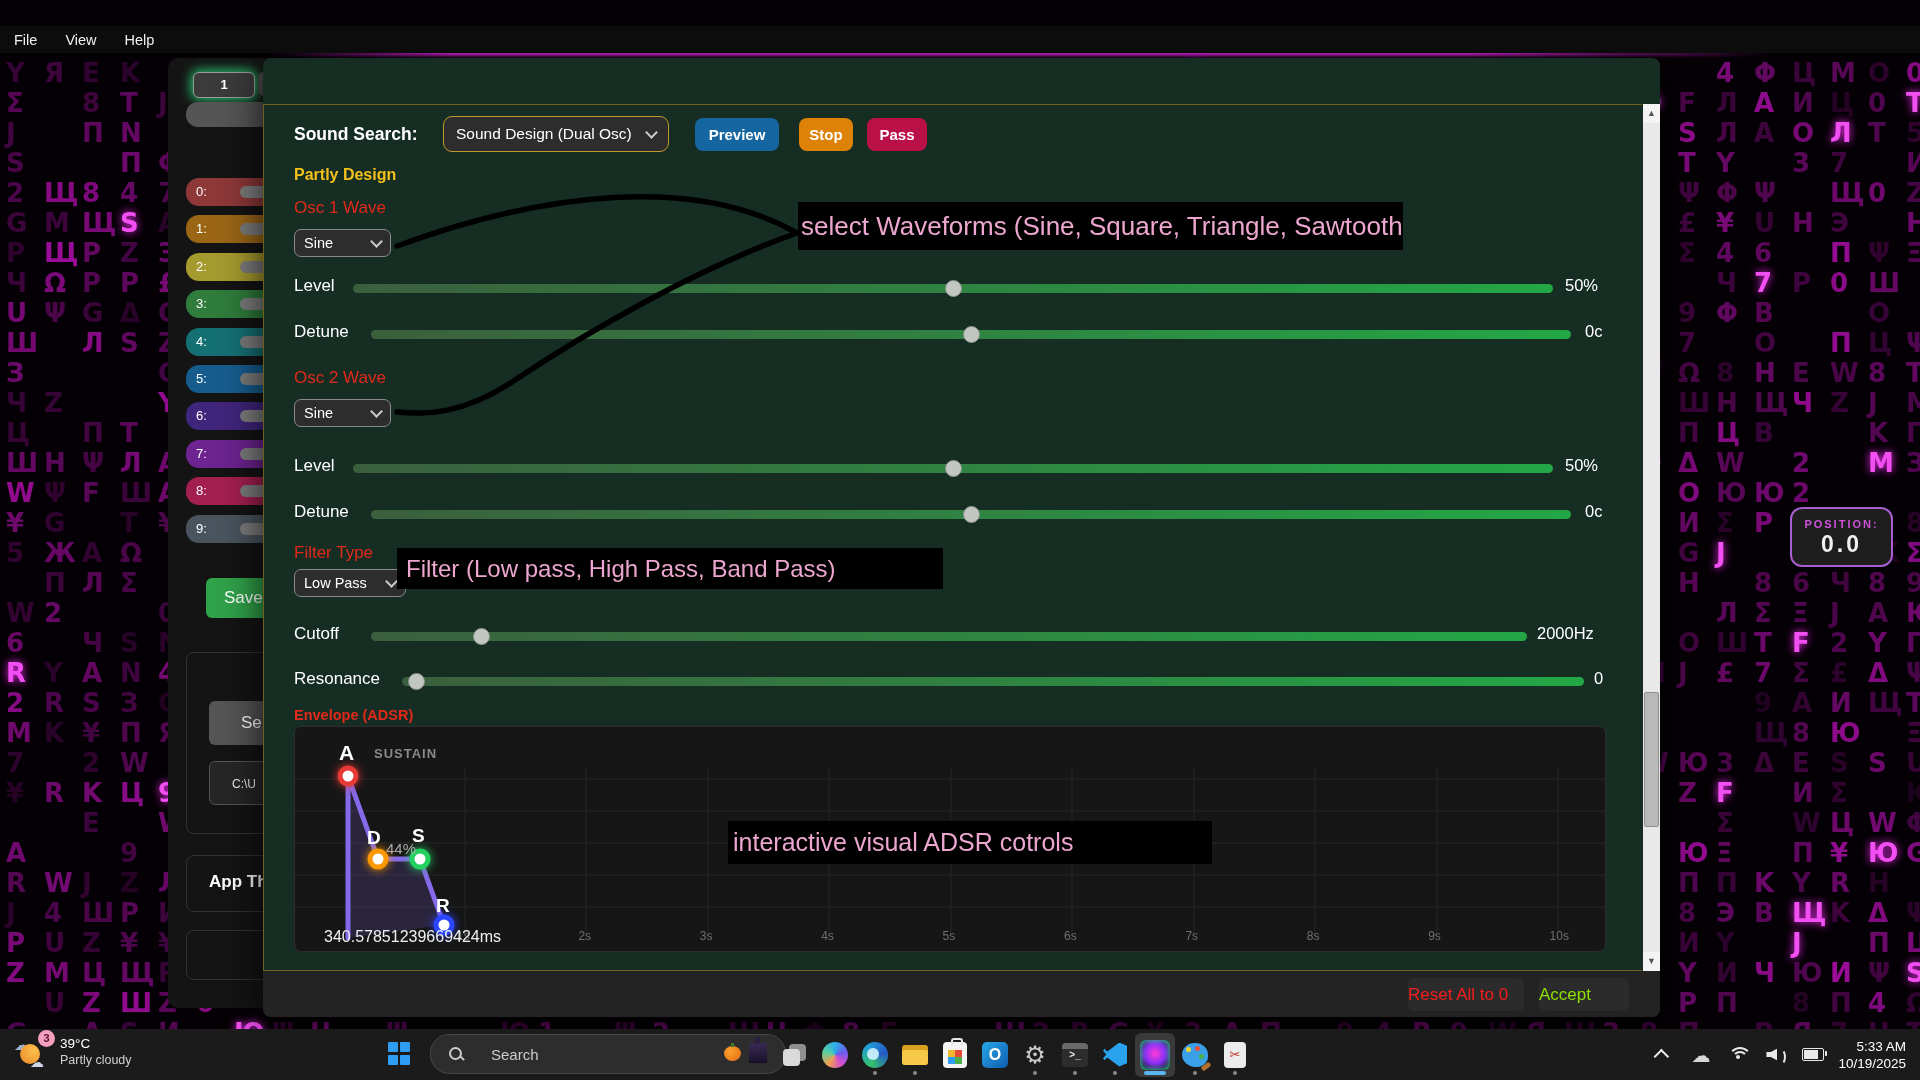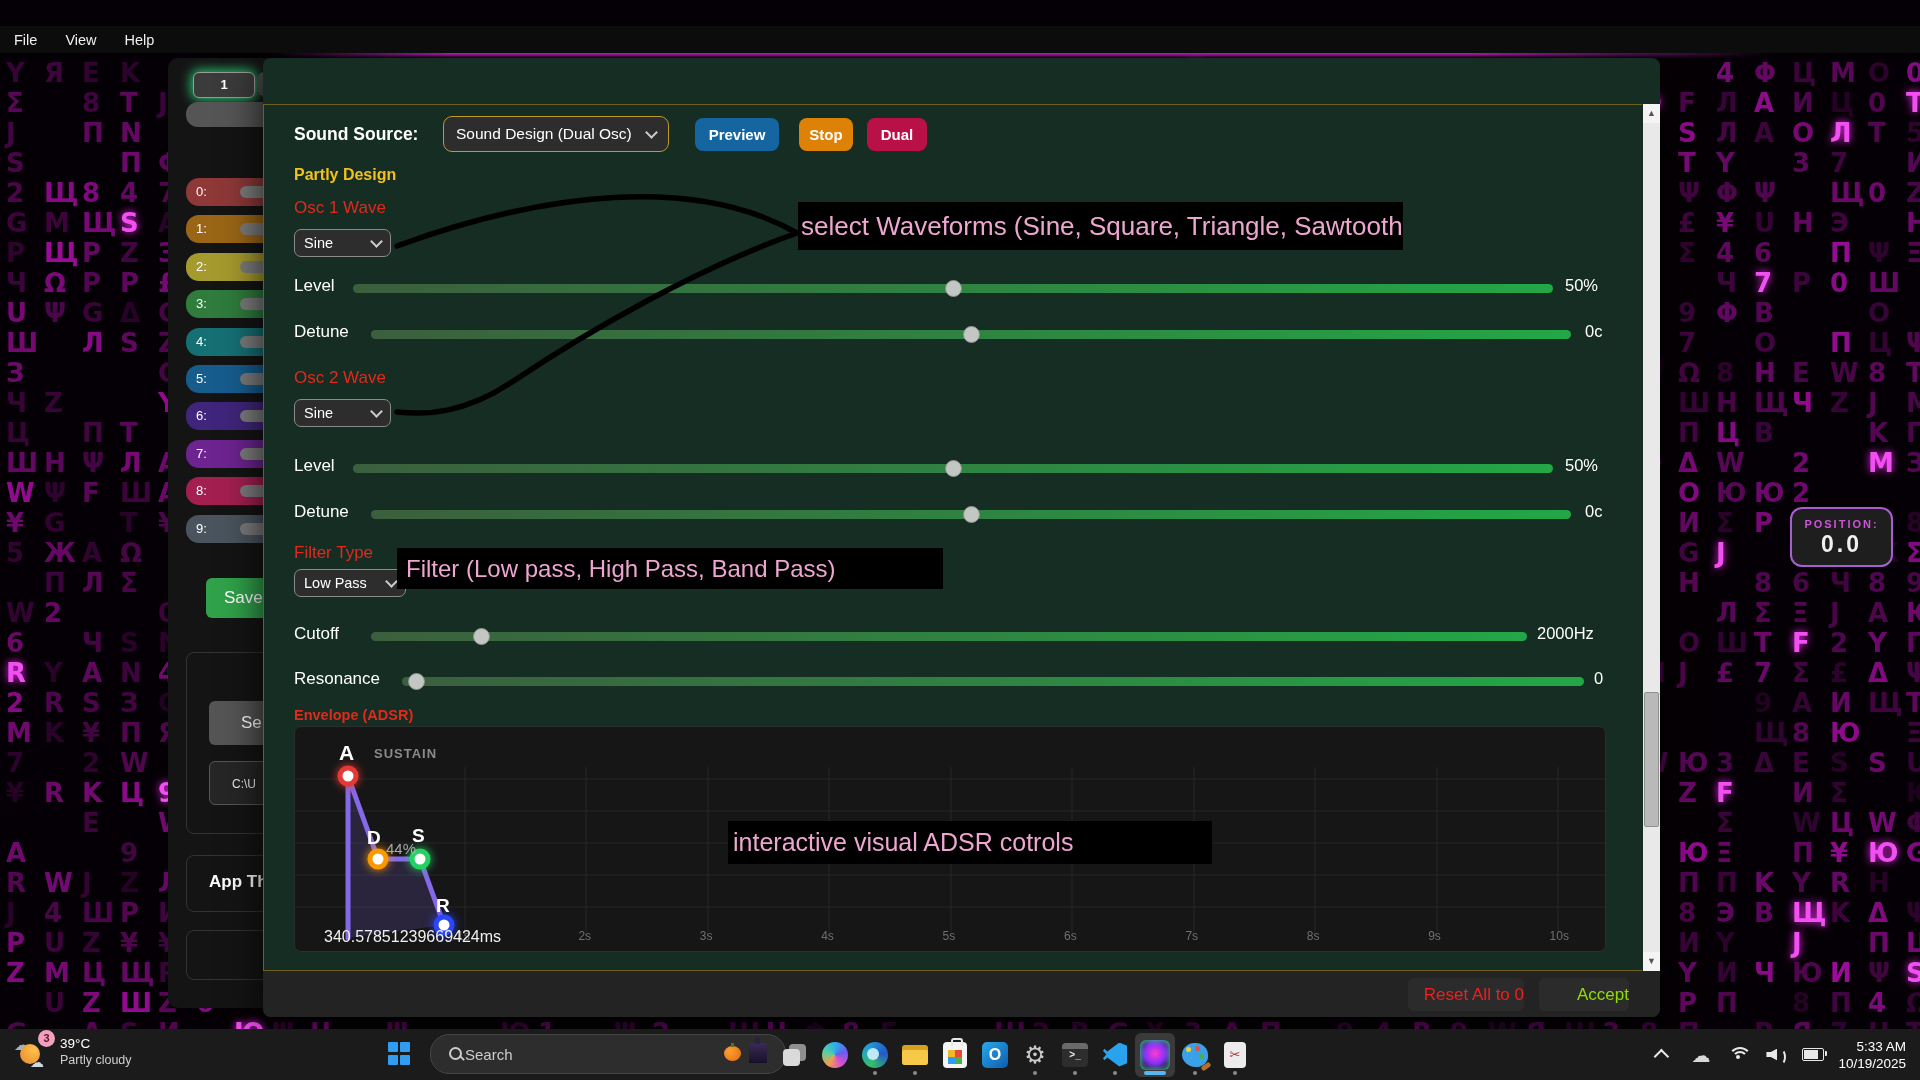--- a/index.html
+++ b/index.html
@@ -36,21 +36,21 @@
   .btn-se{position:absolute;left:22px;top:48px;width:100px;height:44px;background:#555;border-radius:6px;color:#fff;font-size:17px;line-height:44px;padding-left:32px;box-sizing:border-box;}
   .box-path{position:absolute;left:22px;top:108px;width:100px;height:44px;background:#262626;border:1px solid #555;border-radius:6px;color:#eee;font-size:12px;line-height:44px;padding-left:22px;box-sizing:border-box;}
   .apptheme{position:absolute;left:22px;top:16px;color:#fff;font-weight:bold;font-size:17px;}
   
   .modal{position:absolute;left:263px;top:58px;width:1397px;height:959px;z-index:10;border-radius:8px;background:#152d23;box-shadow:0 8px 40px rgba(0,0,0,.8);}
   .mhead{position:absolute;left:0;top:0;width:100%;height:46px;background:#333;border-radius:8px 8px 0 0;}
   .mtitle{position:absolute;left:20px;top:11px;color:#e6196e;font-weight:bold;font-size:20px;}
   .mclose{position:absolute;right:22px;top:10px;color:#d3731c;font-size:21px;}
   .mbody{position:absolute;left:0;top:46px;width:1379px;height:867px;border:1px solid #6f6020;border-right:none;box-sizing:border-box;background:#152d23;}
   .mfoot{position:absolute;left:0;bottom:0;width:100%;height:46px;background:#232323;border-radius:0 0 8px 8px;}
-  .fbtn{position:absolute;top:7px;height:33px;background:#2b2b2b;border-radius:6px;font-size:17px;text-align:right;line-height:33px;}
+  .fbtn{position:absolute;top:7px;height:33px;background:#2b2b2b;border-radius:6px;font-size:17px;text-align:left;line-height:33px;}
   .scroll{position:absolute;right:0;top:46px;width:17px;height:867px;background:#e9e9e9;}
   .scroll .arr{position:absolute;left:0;width:17px;height:19px;background:#f4f4f4;color:#555;font-size:9px;text-align:center;line-height:19px;}
   .scroll .thumb{position:absolute;left:1px;width:15px;height:135px;background:#b9b9b9;border-radius:2px;top:588px;}
   .lbl{position:absolute;color:#fff;font-size:17px;}
   .red{color:#e3291b;}
   .yellow{color:#f3c01c;font-weight:bold;font-size:16px;}
   .dd{position:absolute;background:#2d2d2d;border:1px solid #8b8b8b;border-radius:7px;color:#fff;font-size:14.5px;
     display:flex;align-items:center;justify-content:space-between;padding:0 9px;box-sizing:border-box;}
   .dd.gold{border:1.5px solid #c09a28;border-radius:9px;font-size:15.5px;padding:0 12px;}
   .chev{width:7px;height:7px;border-right:2px solid #ccc;border-bottom:2px solid #ccc;transform:rotate(45deg);margin-top:-4px;}
@@ -77,21 +77,21 @@
   .cl2{position:absolute;left:16px;top:22px;color:#cfd8e6;font-size:14px;font-family:"DejaVu Sans",sans-serif;}
   .wbadge{position:absolute;left:24px;top:-2px;width:17px;height:17px;border-radius:50%;background:#f2a0bd;color:#5c1130;font-size:11px;font-weight:bold;text-align:center;line-height:17px;}
   .wtxt{margin-left:6px;color:#fff;font-size:13.5px;line-height:16px;}
   .wtxt .c2{color:#cfcfcf;font-size:12.5px;}
   .start{position:absolute;left:388px;top:13px;width:23px;height:23px;display:grid;grid-template-columns:10px 10px;grid-gap:2px;}
   .start i{width:10px;height:10px;background:#2f9df4;border-radius:1px;}
   .searchpill{position:absolute;left:430px;top:5px;width:354px;height:38px;background:#2d2d2d;border:1px solid #454545;border-radius:19px;display:flex;align-items:center;}
   .mag{position:relative;width:14px;height:14px;margin-left:18px;}
   .mag i{position:absolute;left:0;top:0;width:9px;height:9px;border:2px solid #ccc;border-radius:50%;}
   .mag b{position:absolute;left:10px;top:10px;width:6px;height:2px;background:#ccc;transform:rotate(45deg);}
-  .stext{color:#ccc;font-size:15px;margin-left:2px;}
+  .stext{color:#ccc;font-size:15px;margin-left:28px;}
   .pumpkin{position:absolute;right:44px;top:11px;width:17px;height:15px;border-radius:50%;background:radial-gradient(circle at 35% 35%,#ffa030,#e06a10);}
   .pumpkin:before{content:"";position:absolute;left:7px;top:-3px;width:3px;height:4px;background:#3f7a2a;}
   .castle{position:absolute;right:18px;top:8px;width:18px;height:20px;background:linear-gradient(#3a2a55,#17102a);border-radius:3px 3px 0 0;}
   .castle:before{content:"";position:absolute;left:6px;top:-6px;width:5px;height:7px;background:#2c1f44;}
   .apps{position:absolute;left:775px;top:0;height:51px;display:flex;align-items:center;}
   .app{position:relative;width:40px;height:44px;margin:0 0;display:flex;align-items:center;justify-content:center;border-radius:6px;}
   .app.active{background:#3a3a3a;}
   .dot{position:absolute;bottom:2px;left:50%;transform:translateX(-50%);width:4px;height:4px;border-radius:2px;background:#8a8a8a;}
   .dot.active{width:22px;height:4px;background:#58b6f0;}
   .i-taskview{position:relative;width:24px;height:22px;}
@@ -1607,28 +1607,28 @@
     </div>
     <div class="panel" style="top:797px;height:55px;">
       <div class="apptheme">App Th</div>
     </div>
     <div class="panel" style="top:872px;height:48px;"></div>
   </div>
 
   <div class="modal">
     <div class="mbody"></div>
 
-    <div class="lbl" style="left:31px;top:66px;font-weight:bold;font-size:17.5px;">Sound Source:</div>
+    <div class="lbl" style="left:31px;top:66px;font-weight:bold;font-size:17.5px;">Sound Search:</div>
     <div class="dd gold" style="left:180px;top:58px;width:226px;height:36px;">
       <span>Sound Design (Dual Osc)</span>
         <span class="chev"></span>
     </div>
     <div class="pbtn" style="left:432px;top:60px;width:84px;background:#1565a0;">Preview</div>
     <div class="pbtn" style="left:536px;top:60px;width:54px;background:#dd8207;">Stop</div>
-    <div class="pbtn" style="left:604px;top:60px;width:60px;background:#b91048;">Dual</div>
+    <div class="pbtn" style="left:604px;top:60px;width:60px;background:#b91048;">Pass</div>
 
     <div class="lbl yellow" style="left:31px;top:108px;">Partly Design</div>
 
     <div class="lbl red" style="left:31px;top:140px;">Osc 1 Wave</div>
     <div class="dd" style="left:31px;top:171px;width:97px;height:28px;">
       <span>Sine</span>
         <span class="chev"></span>
     </div>
 
     <div class="lbl" style="left:31px;top:218px;">Level</div>

